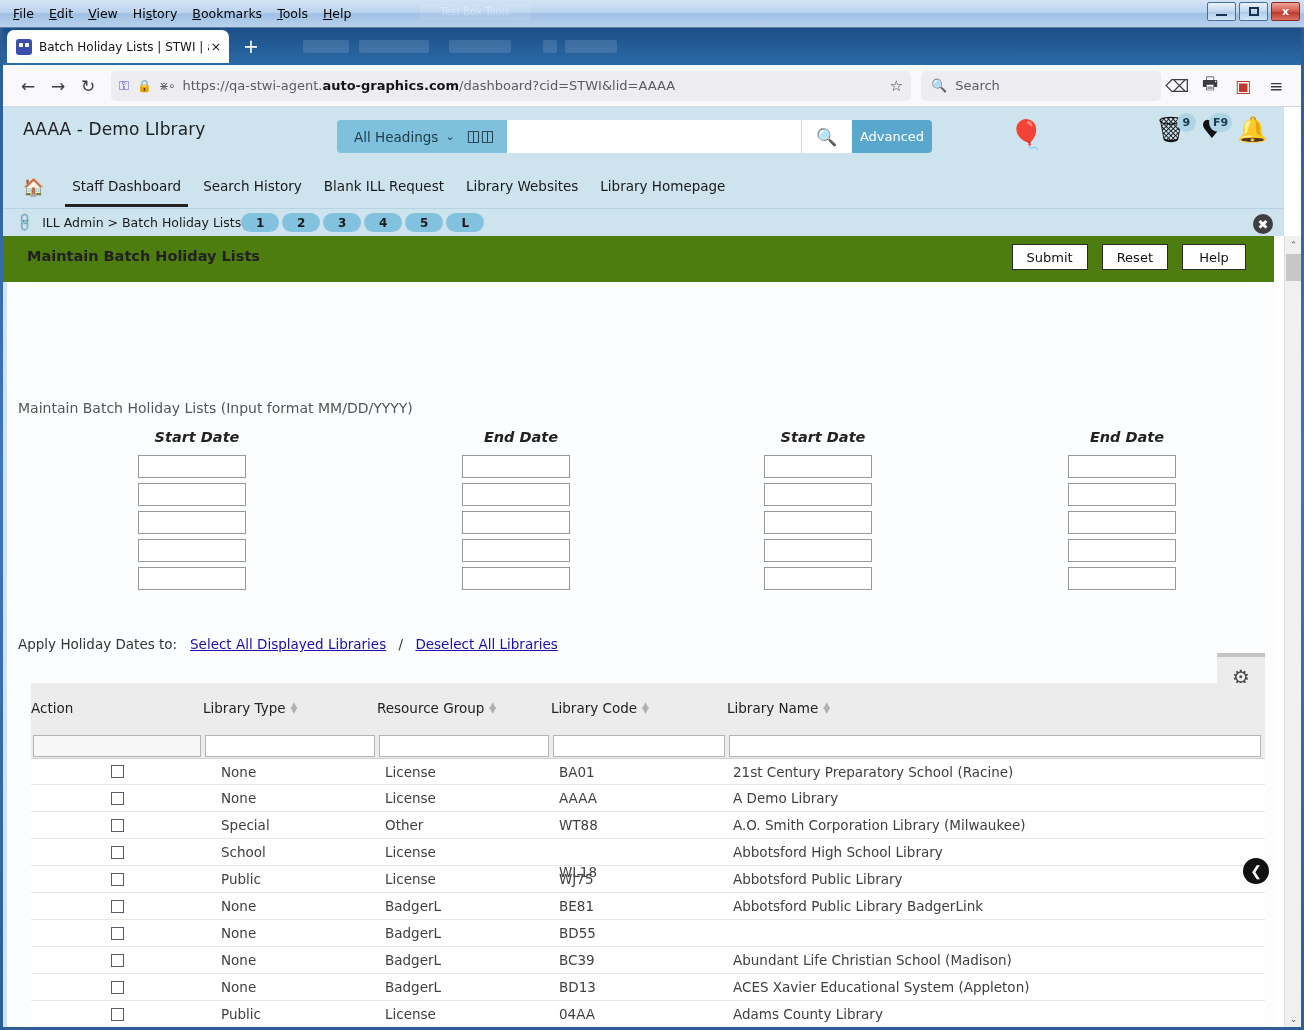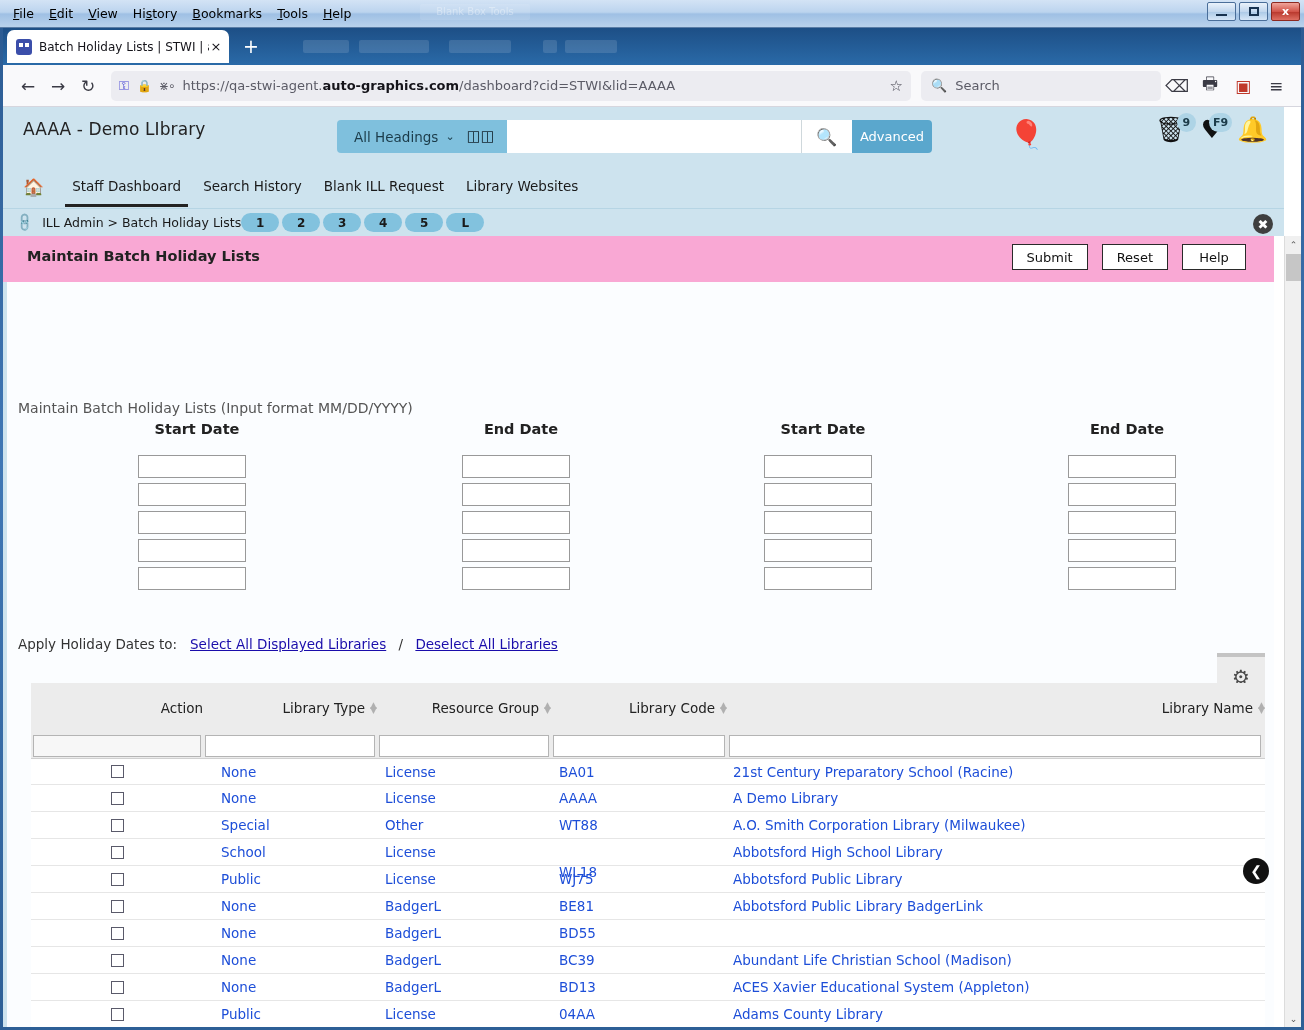--- a/index.html
+++ b/index.html
@@ -208,35 +208,35 @@
     display: flex; align-items: center; justify-content: center;
   }
 
   
   #content {
     position: absolute; left: 0; top: 129px; width: 1271px; height: 791px;
     background: #fbfdff; overflow: hidden;
   }
   #content-leftbar { position: absolute; left: 0; top: 0; width: 4px; height: 791px; background: #cde3ee; }
 
-  #panel-head { position: absolute; left: 0; top: 0; width: 1271px; height: 46px; background: #f9a8d4; padding-left: 44px; }
+  #panel-head { position: absolute; left: 0; top: 0; width: 1271px; height: 46px; background: #4d7c0f; padding-left: 44px; }
   #panel-title { position: absolute; left: 24px; top: 12px; font-size: 14.5px; font-weight: bold; color: #222; }
   #panel-btns { position: absolute; right: 28px; top: 8px; display: flex; gap: 14px; }
   .panelbtn {
     min-width: 64px; height: 26px; padding: 0 14px; border: 1px solid #2a2a2a; background: #fff;
     font-size: 13px; color: #111; display: flex; align-items: center; justify-content: center;
   }
 
   #instr {
     position: absolute; left: 15px; top: 164px; font-size: 14px; color: #555;
   }
 
   #dategrid { position: absolute; left: 4px; top: 185px; width: 1267px; }
   .datecol-head {
-    position: absolute; top: 0; font-size: 14.5px; font-weight: bold; color: #222; text-align: center;
+    position: absolute; top: 8px; font-size: 14.5px; font-weight: bold; color: #222; text-align: center; font-style: italic;
   }
   .datefield {
     position: absolute; width: 108px; height: 23px; border: 1px solid #999; background: #fff;
   }
 
   #apply-row { position: absolute; left: 15px; top: 400px; font-size: 13.5px; color: #333; }
   #apply-row a { color: #1a0dab; text-decoration: underline; }
   #apply-row .sep { margin: 0 8px; color: #333; }
 
   #gear-tab {
@@ -245,32 +245,32 @@
     display: flex; align-items: center; justify-content: center;
   }
   #gear-icon { font-size: 20px; color: #4a4a4a; }
 
   
   #grid {
     position: absolute; left: 28px; top: 447px; width: 1234px; background: #fff;
   }
   #grid-head { height: 51px; background: #ececec; display: flex; align-items: flex-end; }
   .hcell {
-    display: flex; align-items: center; justify-content: flex-end; gap: 5px;
+    display: flex; align-items: center; justify-content: flex-start; gap: 5px;
     font-size: 13.5px; color: #222; padding-bottom: 13px; height: 39px;
   }
   .sortarrows { display: inline-flex; flex-direction: column; line-height: 5px; color: #b0b0b0; font-size: 9px; }
   #grid-filters { height: 24px; background: #ececec; display: flex; align-items: center; }
   .fcell { padding: 0 2px; }
   .finput { height: 22px; border: 1px solid #b4b4b4; background: #fff; }
   .finput.readonly { background: #f7f7f7; }
 
   .grow { display: flex; align-items: center; height: 27px; border-bottom: 1px solid #e6e6e6; }
   .grow:first-of-type { border-top: 1px solid #d0d0d0; }
-  .gcell { font-size: 13.5px; color: #1d4ed8; }
+  .gcell { font-size: 13.5px; color: #404040; }
   .gcell.center { display: flex; align-items: center; justify-content: center; }
   .chkbox { width: 13px; height: 13px; border: 1px solid #5a5a6a; background: #fff; display: block; }
 
   #collapse-badge {
     position: absolute; left: 1240px; top: 622px; width: 26px; height: 26px; border-radius: 50%;
     background: #111; color: #fff; font-size: 14px;
     display: flex; align-items: center; justify-content: center; z-index: 30;
   }
 
   
@@ -294,21 +294,21 @@
   <div id="titlebar">
     <div id="menubar">
       <div class="mi"><u>F</u>ile</div>
       <div class="mi"><u>E</u>dit</div>
       <div class="mi"><u>V</u>iew</div>
       <div class="mi">Hi<u>s</u>tory</div>
       <div class="mi"><u>B</u>ookmarks</div>
       <div class="mi"><u>T</u>ools</div>
       <div class="mi"><u>H</u>elp</div>
     </div>
-    <div id="titlebar-ghost">Blank Box Tools</div>
+    <div id="titlebar-ghost">Test Box Tools</div>
     <div id="winbtns">
       <div class="winbtn">
           <div class="min-glyph"></div>
         </div>
       <div class="winbtn">
           <div class="max-glyph"></div>
         </div>
       <div class="winbtn close">x</div>
     </div>
   </div>
@@ -388,20 +388,21 @@
           <div id="logout-text">Logout</div>
         </div>
       </div>
 
       <div id="navmenu">
         <div id="home-icon">🏠</div>
         <div class="navitem active">Staff Dashboard</div>
         <div class="navitem">Search History</div>
         <div class="navitem">Blank ILL Request</div>
         <div class="navitem">Library Websites</div>
+        <div class="navitem">Library Homepage</div>
       </div>
 
       <div id="crumbbar">
         <span id="chain-icon">🔗</span>
         <span id="crumb-text">ILL Admin &gt; Batch Holiday Lists</span>
         <div id="pager">
           <div class="pagerbtn">1</div>
           <div class="pagerbtn">2</div>
           <div class="pagerbtn">3</div>
           <div class="pagerbtn">4</div>

